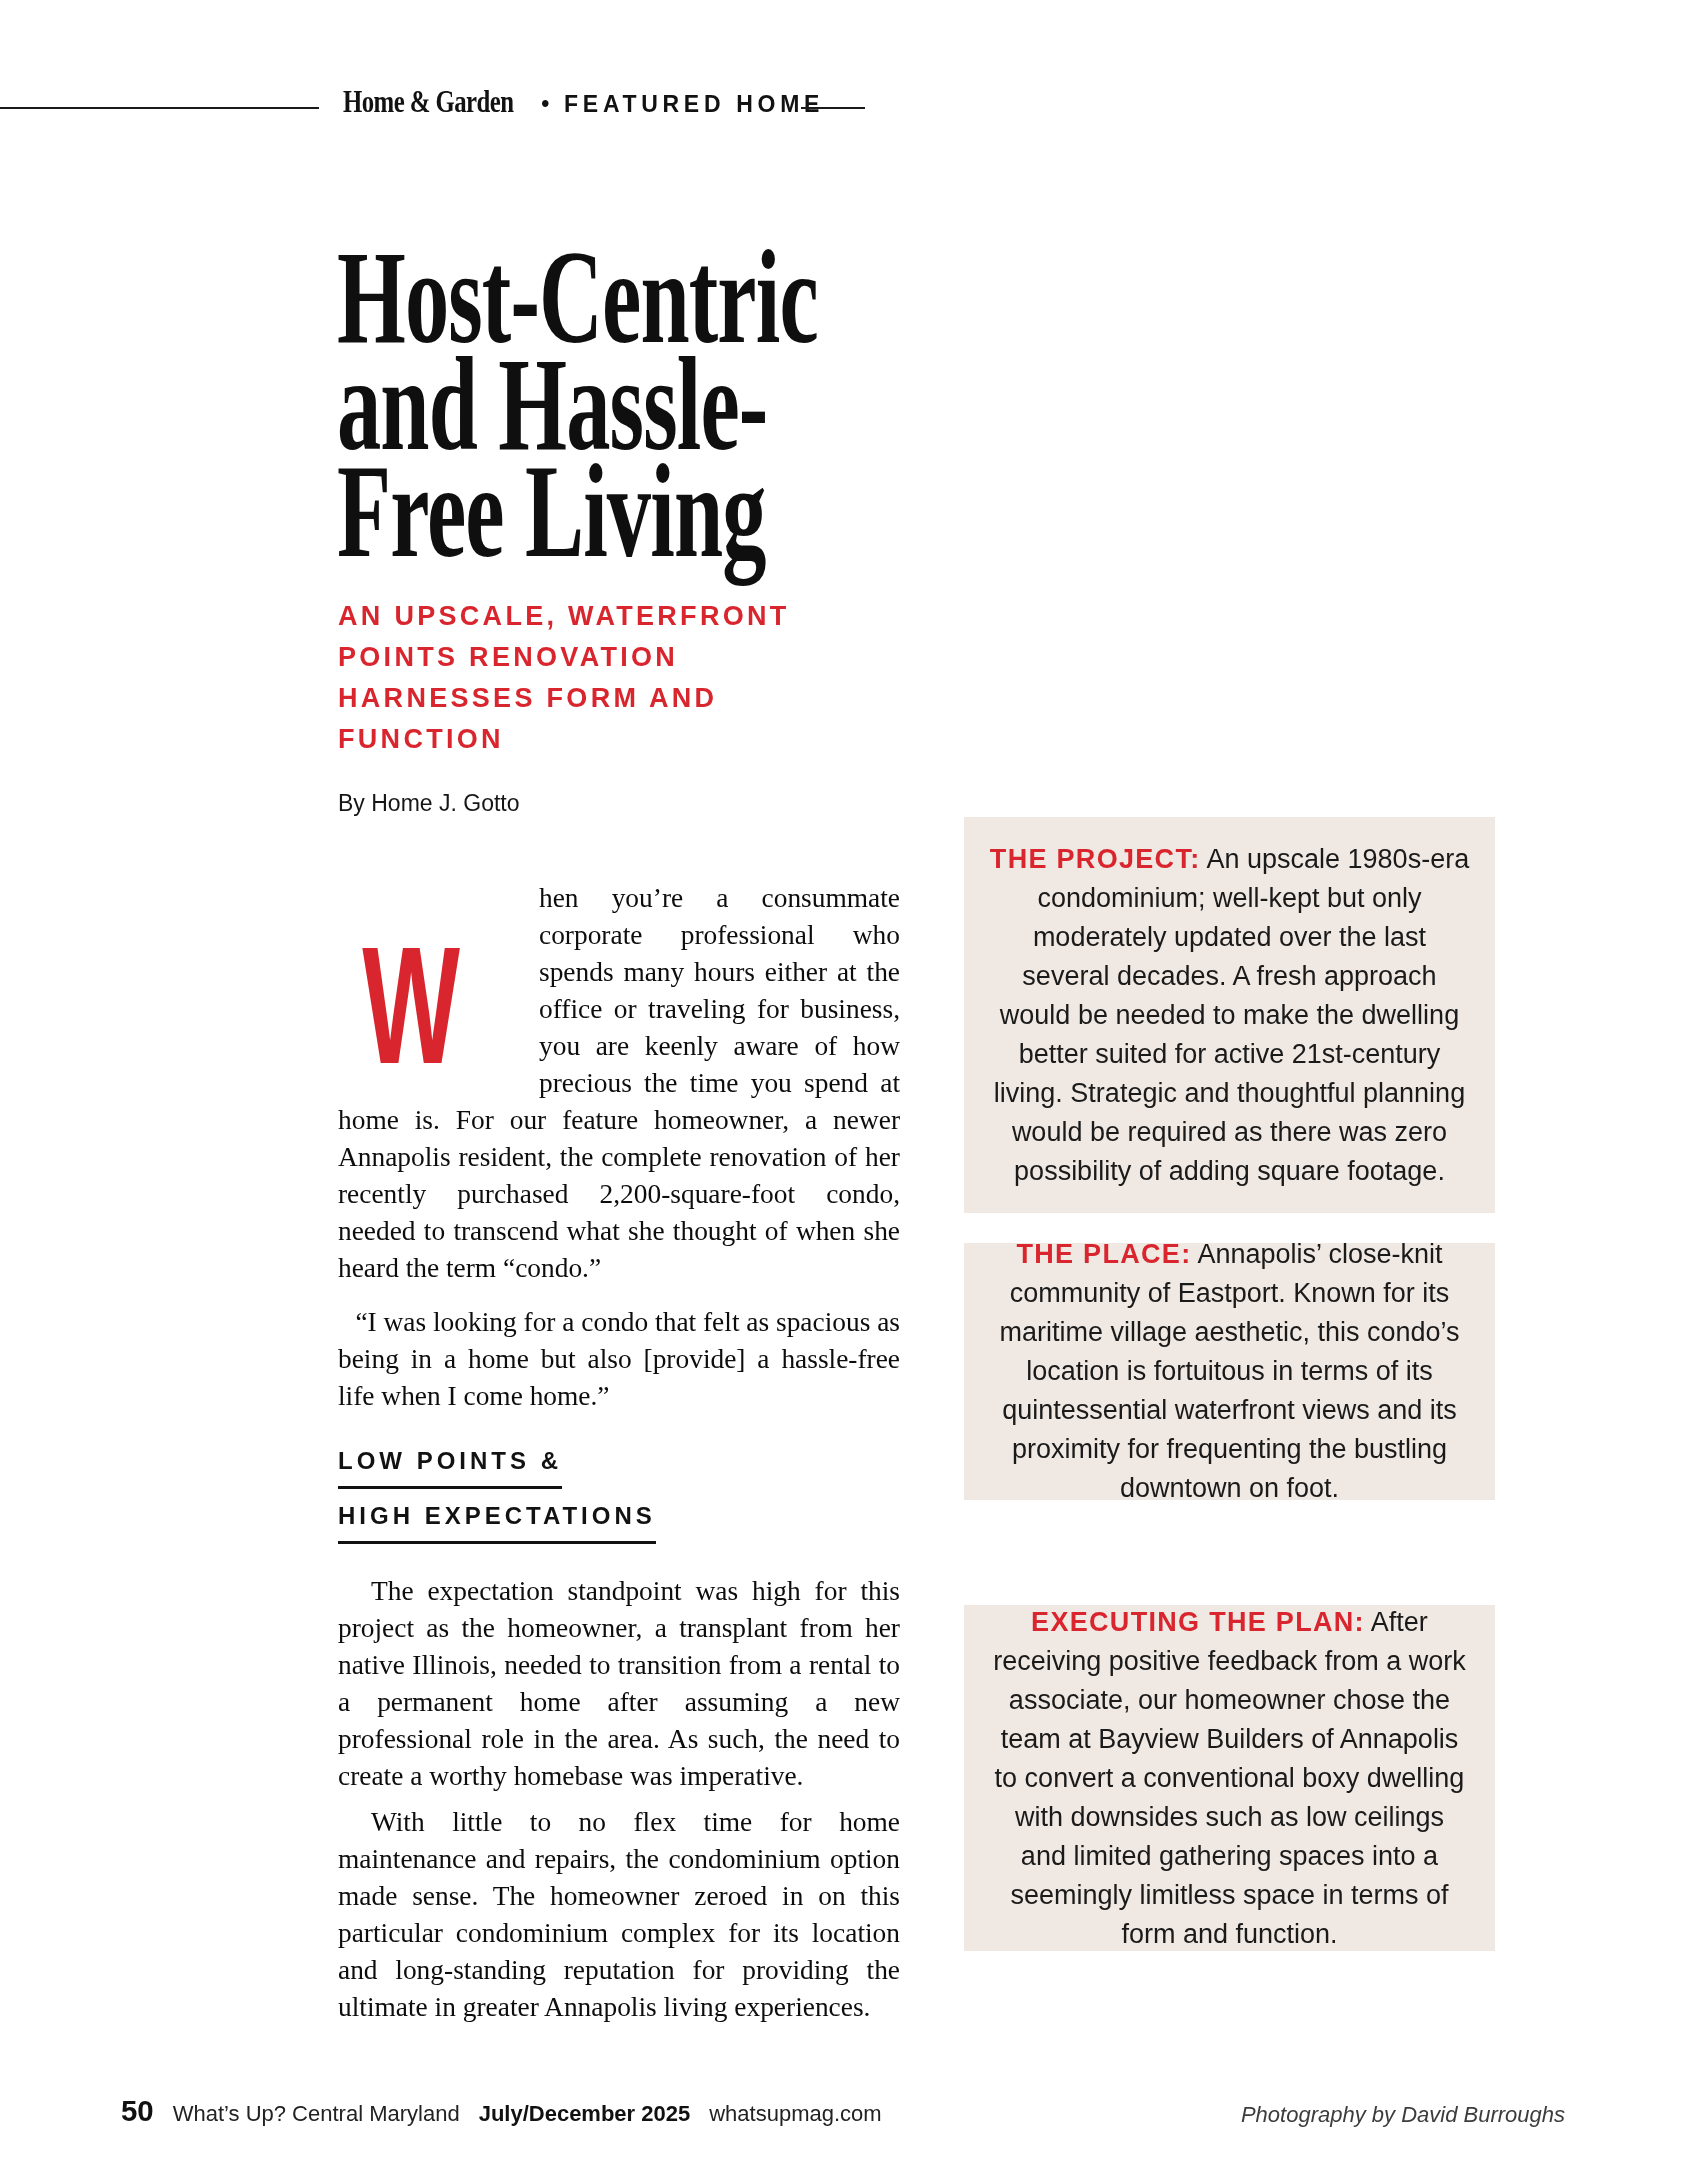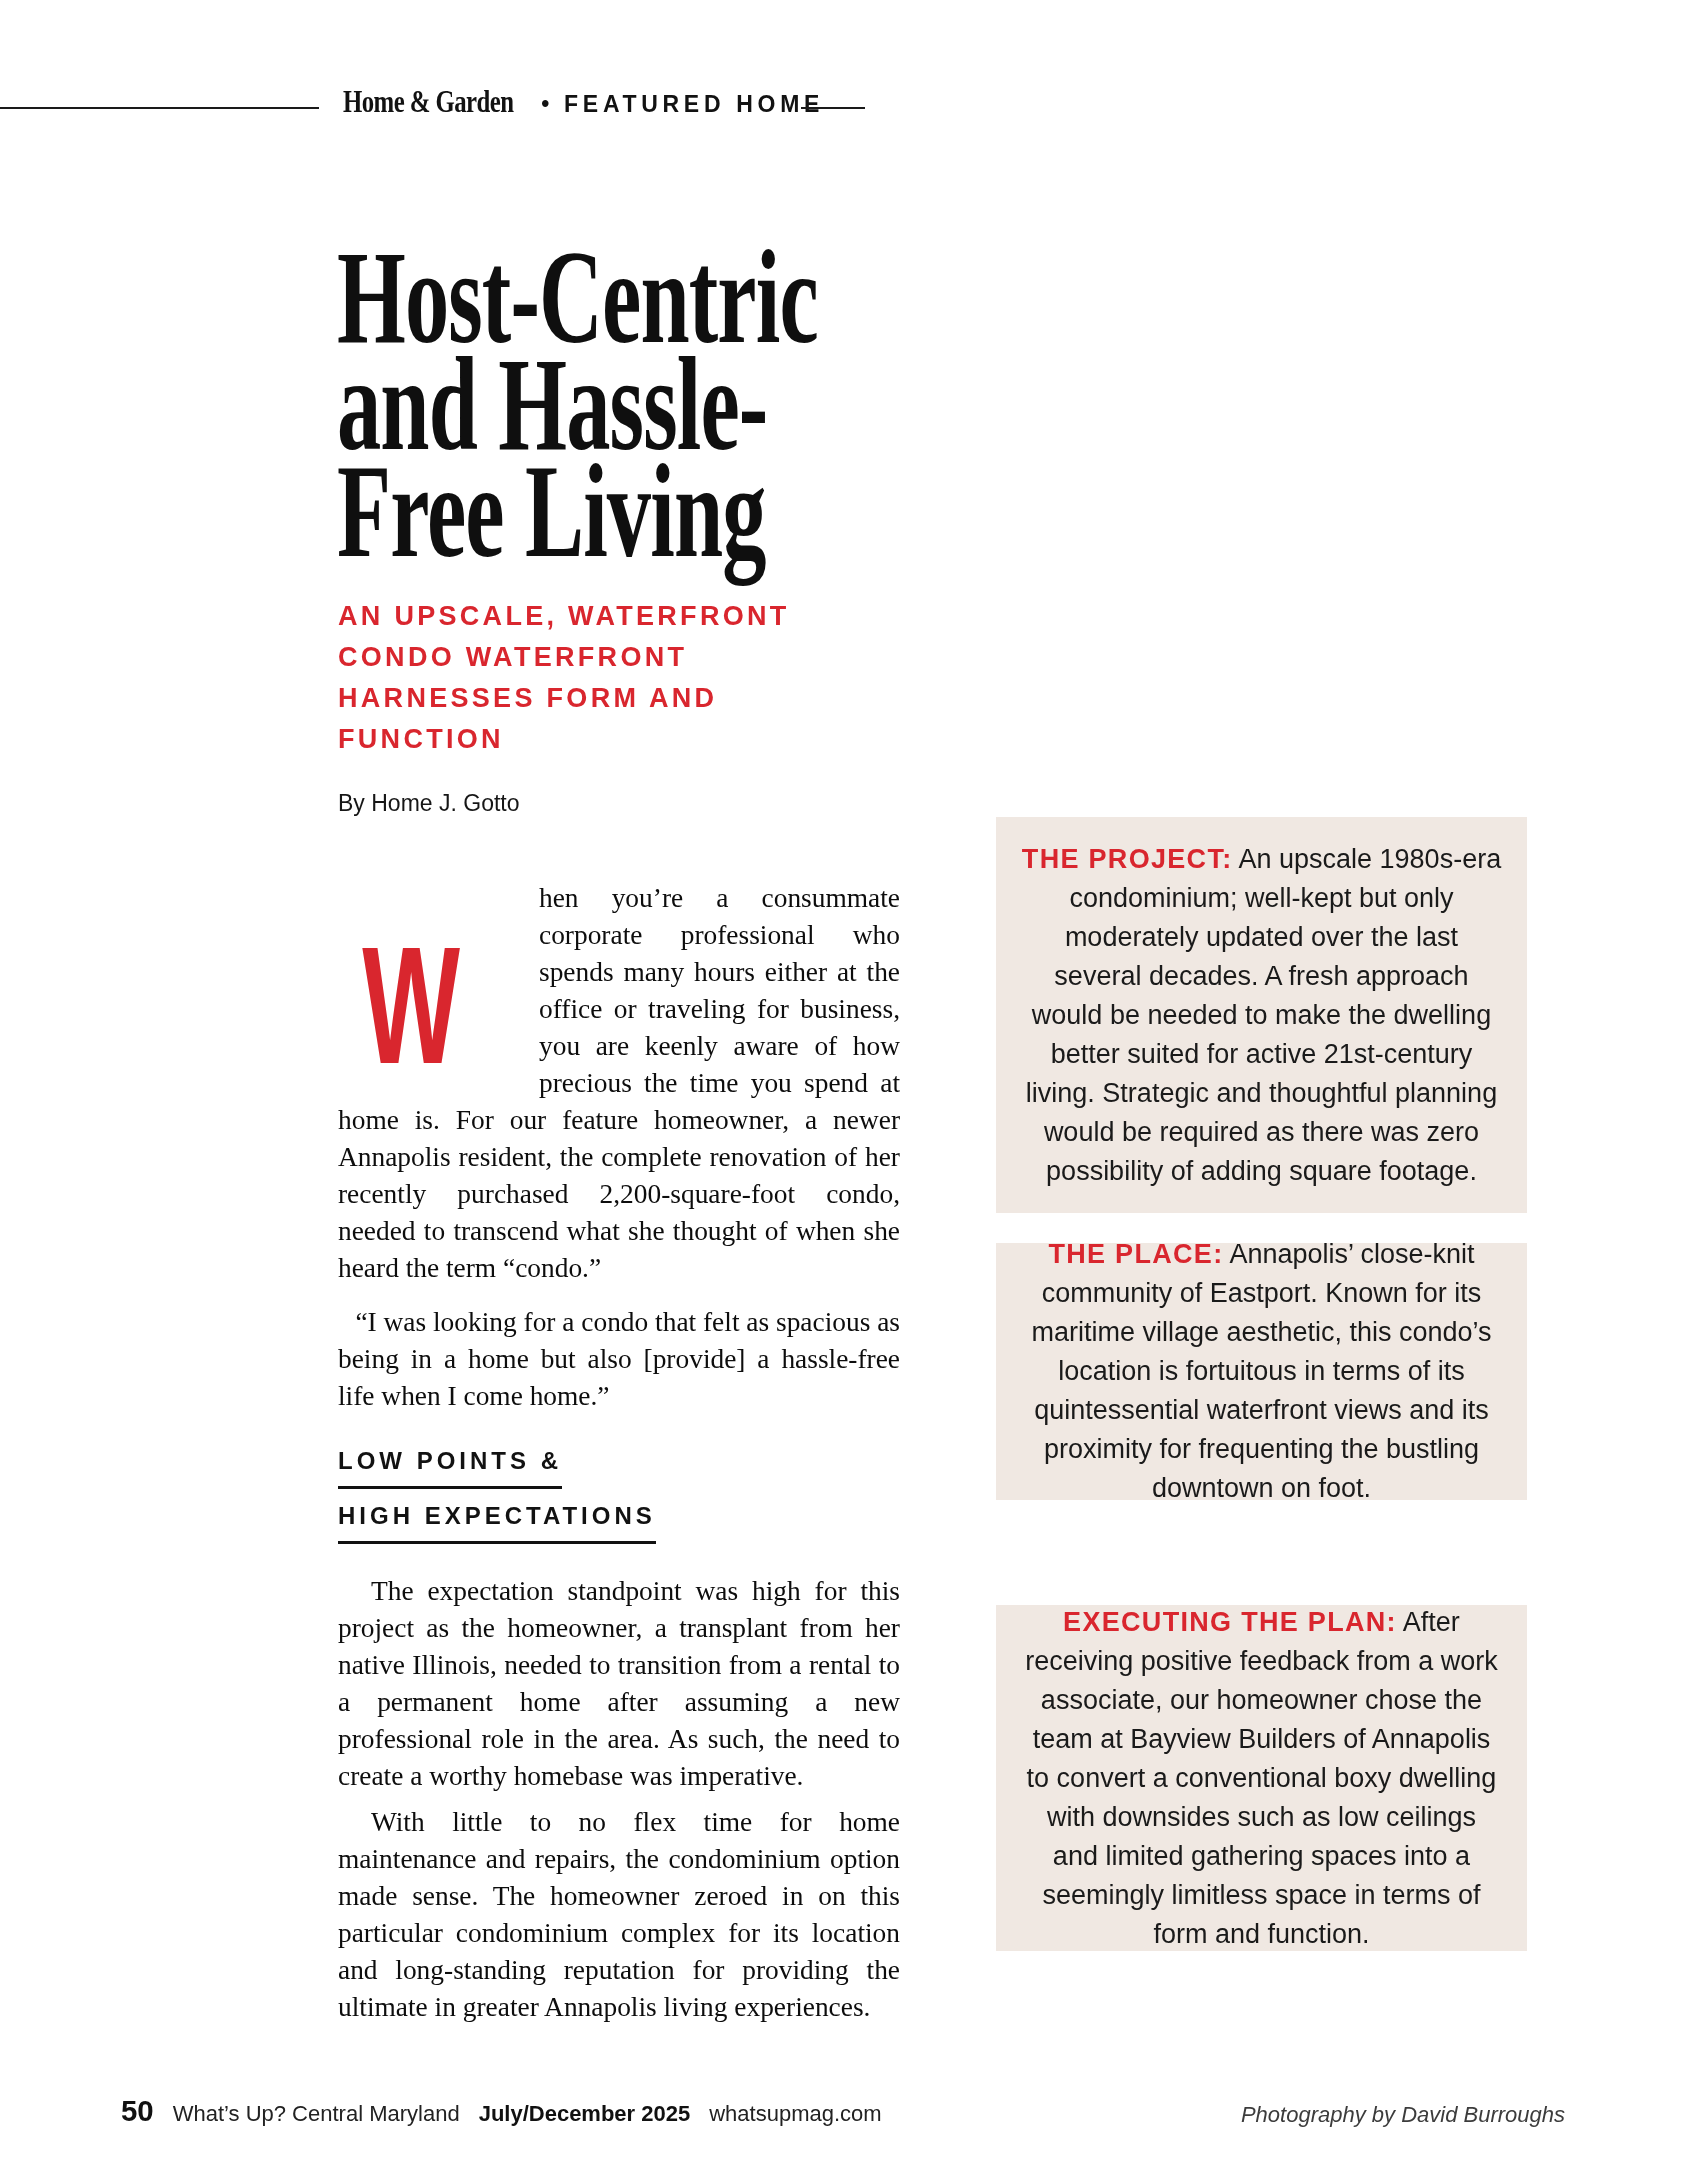--- a/index.html
+++ b/index.html
@@ -81,21 +81,20 @@
     white-space:nowrap;
   }
 
   
   .sidebox {
     position:absolute; left:964px; width:531px;
     background:#f0e8e2;
     display:flex; align-items:center; justify-content:flex-end;
     text-align:center;
     padding:13.4px 25.4px;
-    margin-left:32px;
   }
   .sidebox .boxtext { font-size:27px; line-height:39px; color:#1a1a1a; }
   .sidebox .box-label { font-weight:bold; color:#d9262e; letter-spacing:1.3px; }
   #box-project { top:817px; height:396px; }
   #box-place   { top:1243px; height:257px; }
   #box-plan    { top:1605px; height:346px; }
 
   
   #footer-left {
     position:absolute; left:121px; top:2094px;
@@ -122,21 +121,21 @@
 <div id="rule-right" class="rule"></div>
 
 <h1 id="headline">
   <div>Host-Centric</div>
   <div>and Hassle-</div>
   <div>Free Living</div>
 </h1>
 
 <div id="deck">
   <div>AN UPSCALE, WATERFRONT</div>
-  <div>CONDO WATERFRONT</div>
+  <div>POINTS RENOVATION</div>
   <div>HARNESSES FORM AND</div>
   <div>FUNCTION</div>
 </div>
 
 <div id="byline">By Home J. Gotto</div>
 
 <div id="col-left-1" class="bodycol">
   <p id="para1">
     <span class="dropcap-box">
         <span class="dropcap">W</span>

